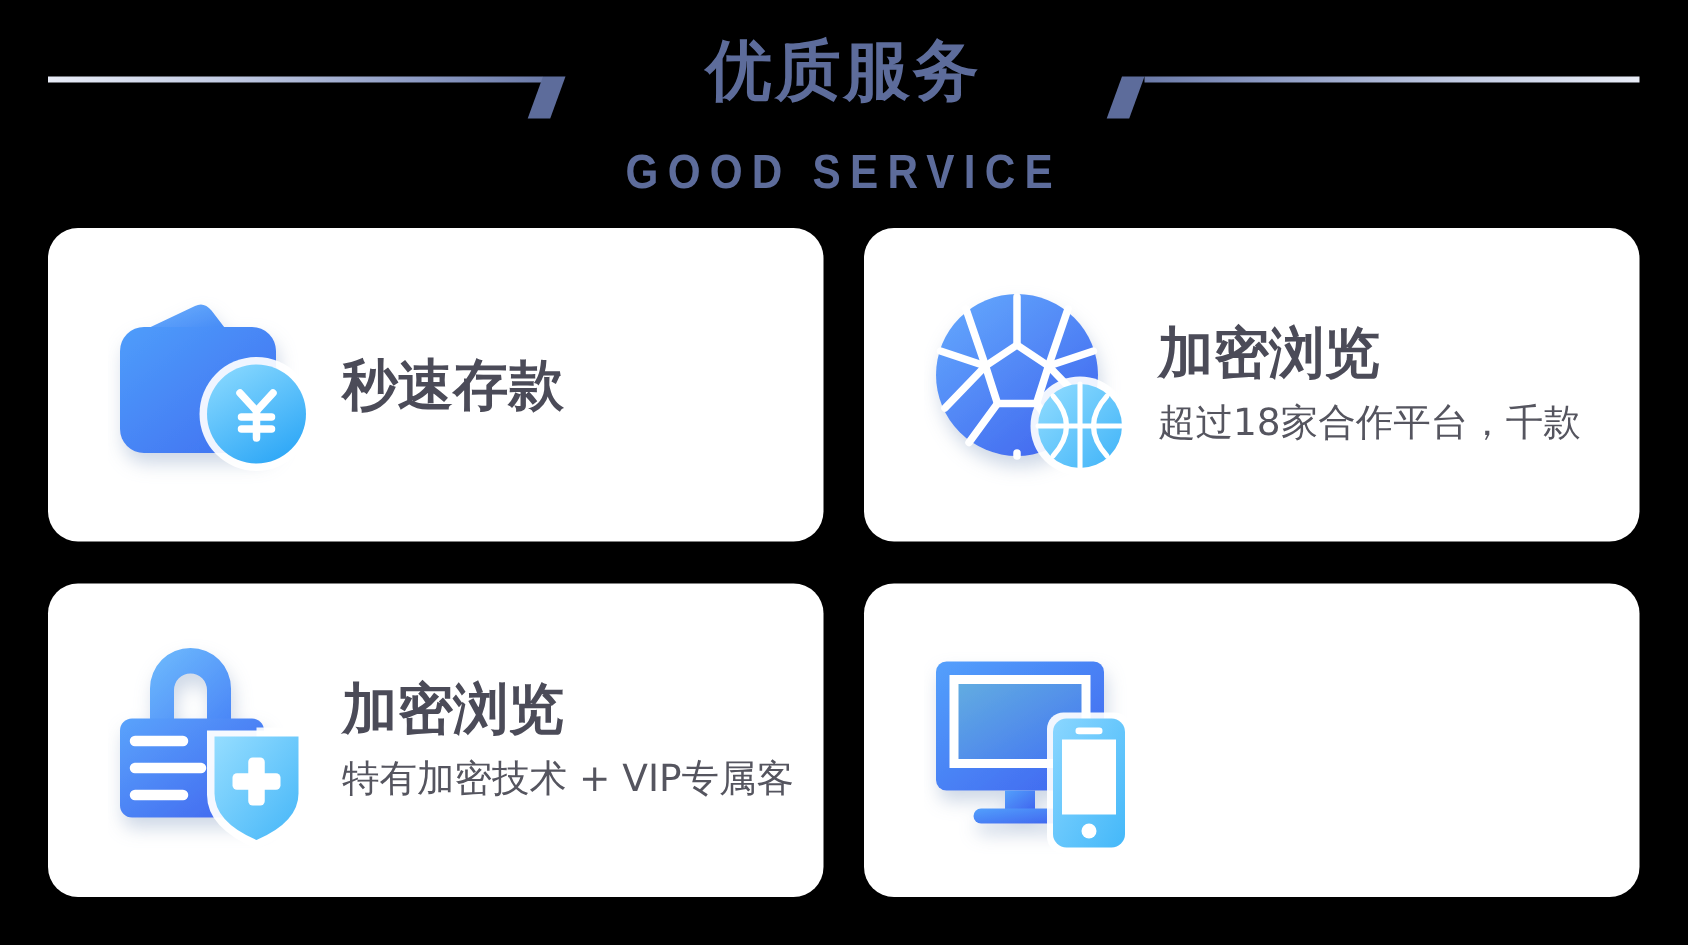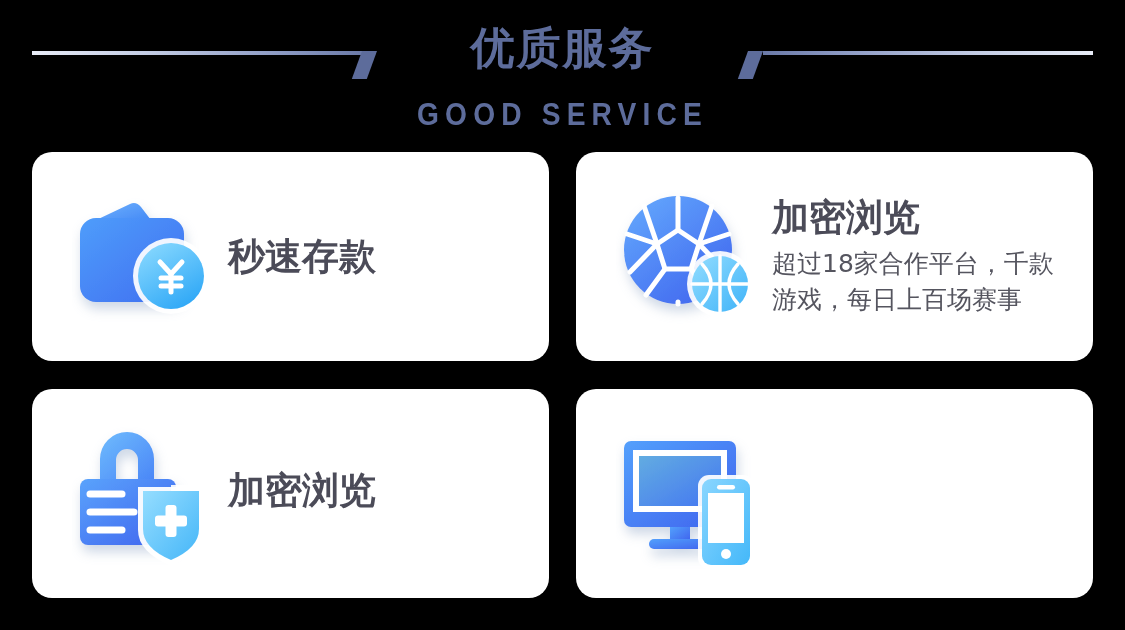--- a/index.html
+++ b/index.html
@@ -235,21 +235,20 @@
           <line x1="76" y1="102" x2="132" y2="102"></line>
           <path d="M86 82 Q104 102 86 122"></path>
           <path d="M122 82 Q104 102 122 122"></path>
         </g>
       </svg>
     </div>
     <div class="card-text">
       <div class="card-title">加密浏览</div>
       <div class="card-desc">
         <div>超过18家合作平台，千款</div>
-        <div>游戏，每日上百场赛事</div>
       </div>
     </div>
   </div>
 
   <div class="card">
     <div class="card-icon">
       <svg class="icon-svg" viewBox="0 0 150 150" xmlns="http://www.w3.org/2000/svg">
         <defs>
           <linearGradient id="lockBody" x1="0" y1="0" x2="1" y2="1">
             <stop offset="0%" stop-color="#5aa3fc"></stop>
@@ -285,20 +284,21 @@
           <g fill="#ffffff">
             <rect x="-5.5" y="-17" width="11" height="32" rx="3"></rect>
             <rect x="-16" y="-6.5" width="32" height="11" rx="3"></rect>
           </g>
         </g>
       </svg>
     </div>
     <div class="card-text">
       <div class="card-title">加密浏览</div>
       <div class="card-desc">
+        <div>特有加密技术 + VIP专属客</div>
       </div>
     </div>
   </div>
 
   <div class="card">
     <div class="card-icon">
       <svg class="icon-svg" viewBox="0 0 150 150" xmlns="http://www.w3.org/2000/svg">
         <defs>
           <linearGradient id="monGrad" x1="0" y1="0" x2="1" y2="1">
             <stop offset="0%" stop-color="#53a0fc"></stop>

